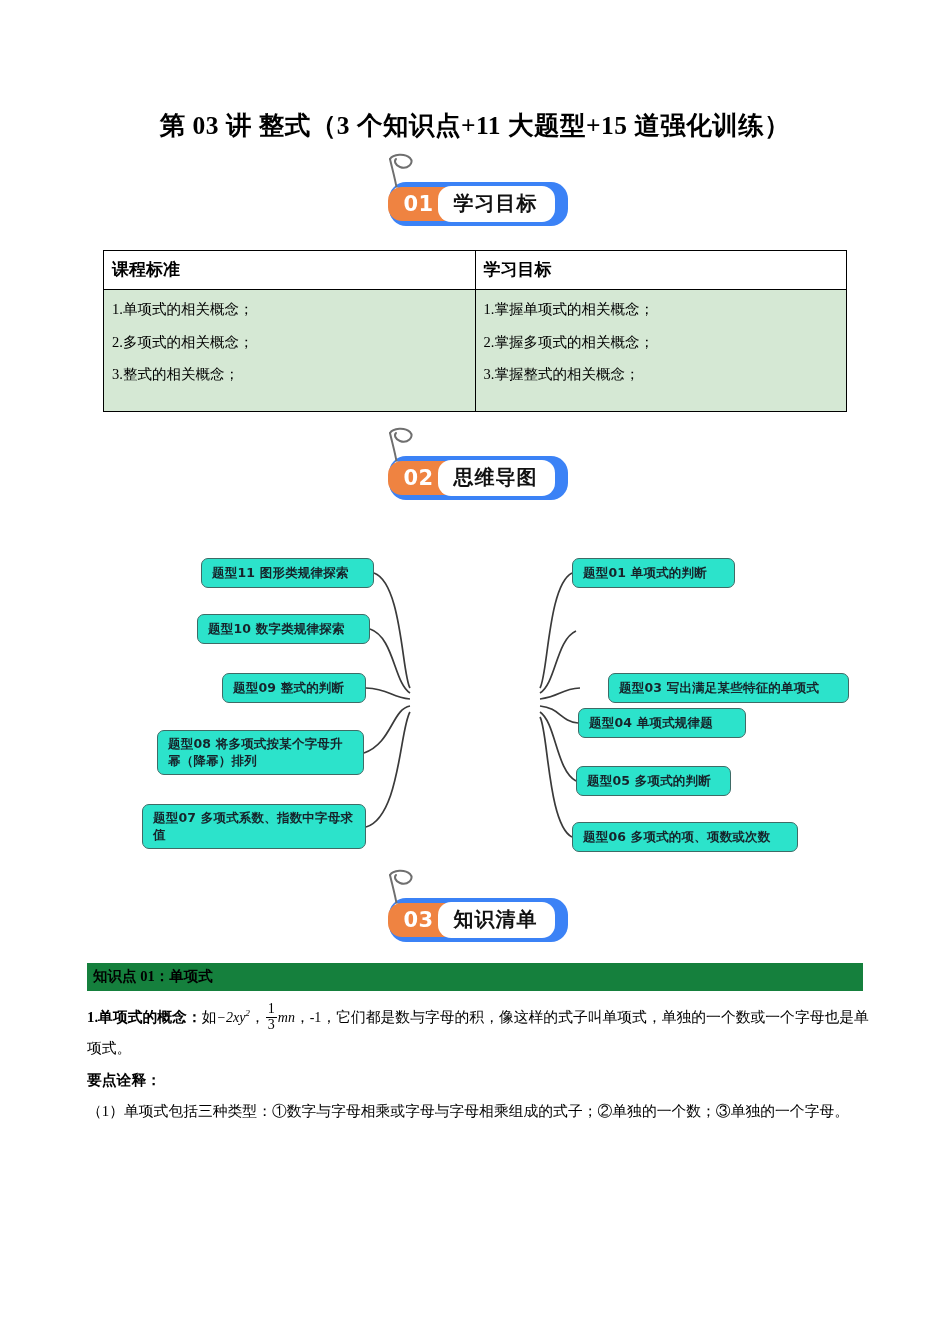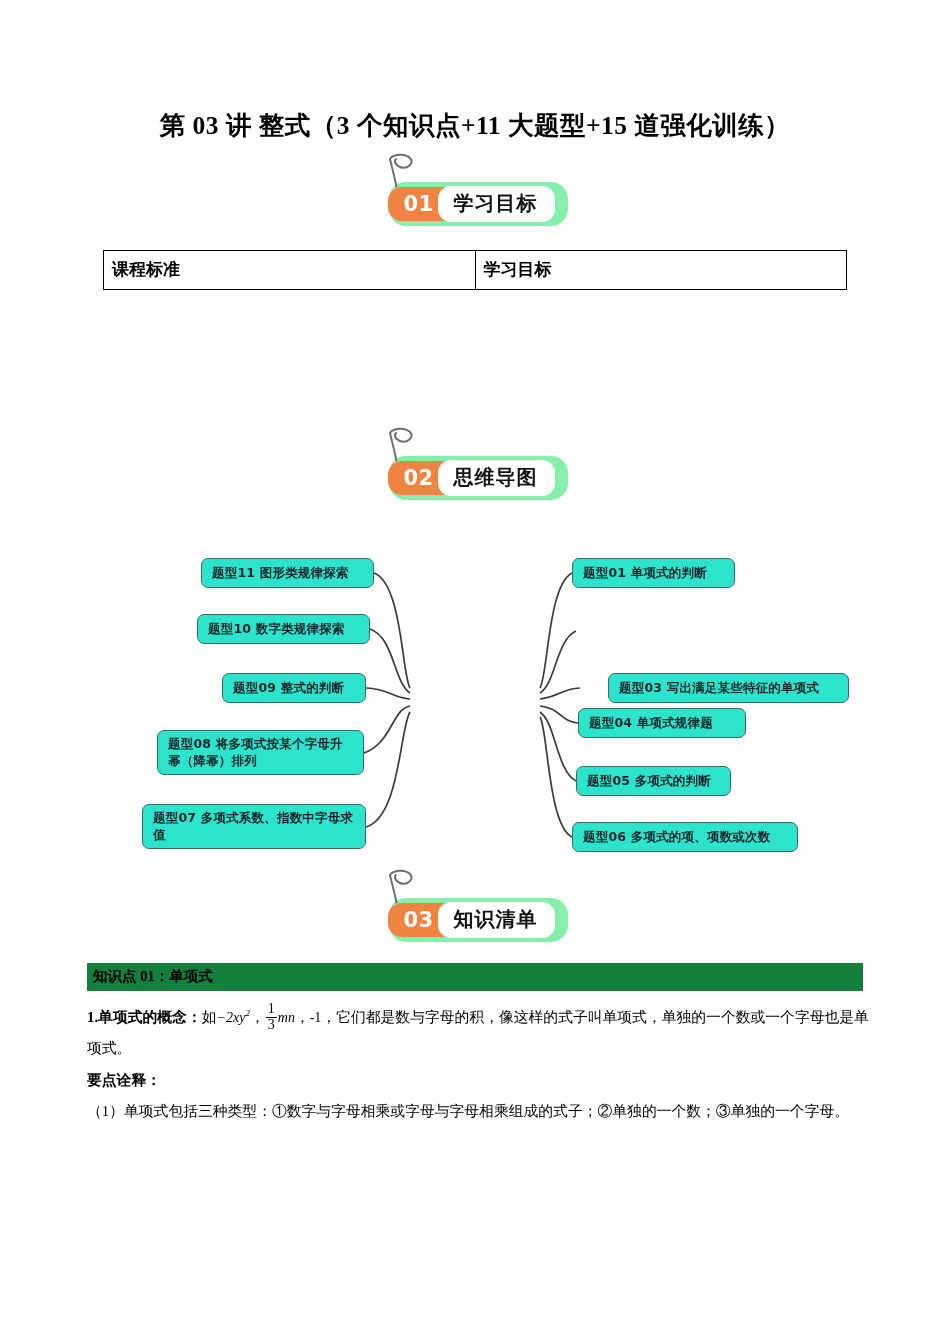--- a/index.html
+++ b/index.html
@@ -33,21 +33,21 @@
   .banner-wrap {
     position: absolute;
     left: 0; right: 0;
     display: flex;
     justify-content: center;
   }
   .banner {
     position: relative;
     display: inline-flex;
     align-items: center;
-    background: #86efac;
+    background: #3b82f6;
     border-radius: 17px;
     padding: 7px 13px 7px 0;
     height: 44px;
     margin-left: 7px;
   }
   .banner-num {
     background: #ef8341;
     color: #ffffff;
     font-family: "DejaVu Sans", sans-serif;
     font-weight: bold;
@@ -216,20 +216,36 @@
       <span class="banner-label">学习目标</span>
     </div>
   </div>
 
   <table class="obj-table">
     <tbody>
         <tr>
       <td class="obj-head">课程标准</td>
       <td class="obj-head">学习目标</td>
     </tr>
+    <tr>
+      <td class="obj-body">
+        <div class="obj-fill">
+          <p>1.单项式的相关概念；</p>
+          <p>2.多项式的相关概念；</p>
+          <p>3.整式的相关概念；</p>
+        </div>
+      </td>
+      <td class="obj-body">
+        <div class="obj-fill">
+          <p>1.掌握单项式的相关概念；</p>
+          <p>2.掌握多项式的相关概念；</p>
+          <p>3.掌握整式的相关概念；</p>
+        </div>
+      </td>
+    </tr>
   </tbody>
     </table>
 
   <div class="banner-wrap" style="top:456px;">
     <div class="banner">
       <svg class="banner-curl" viewBox="0 0 46 42">
         <path d="M14 38 C12 26, 9 16, 7 7" stroke="#6f6f6f" stroke-width="2" fill="none" stroke-linecap="round"></path>
         <path d="M7 7 C10 2, 22 1, 27 6 C32 11, 24 18, 17 15 C12 13, 11 9, 13 7" stroke="#6f6f6f" stroke-width="2" fill="none" stroke-linecap="round"></path>
         <circle cx="14" cy="38" r="2.6" fill="#ffffff"></circle>
       </svg>

